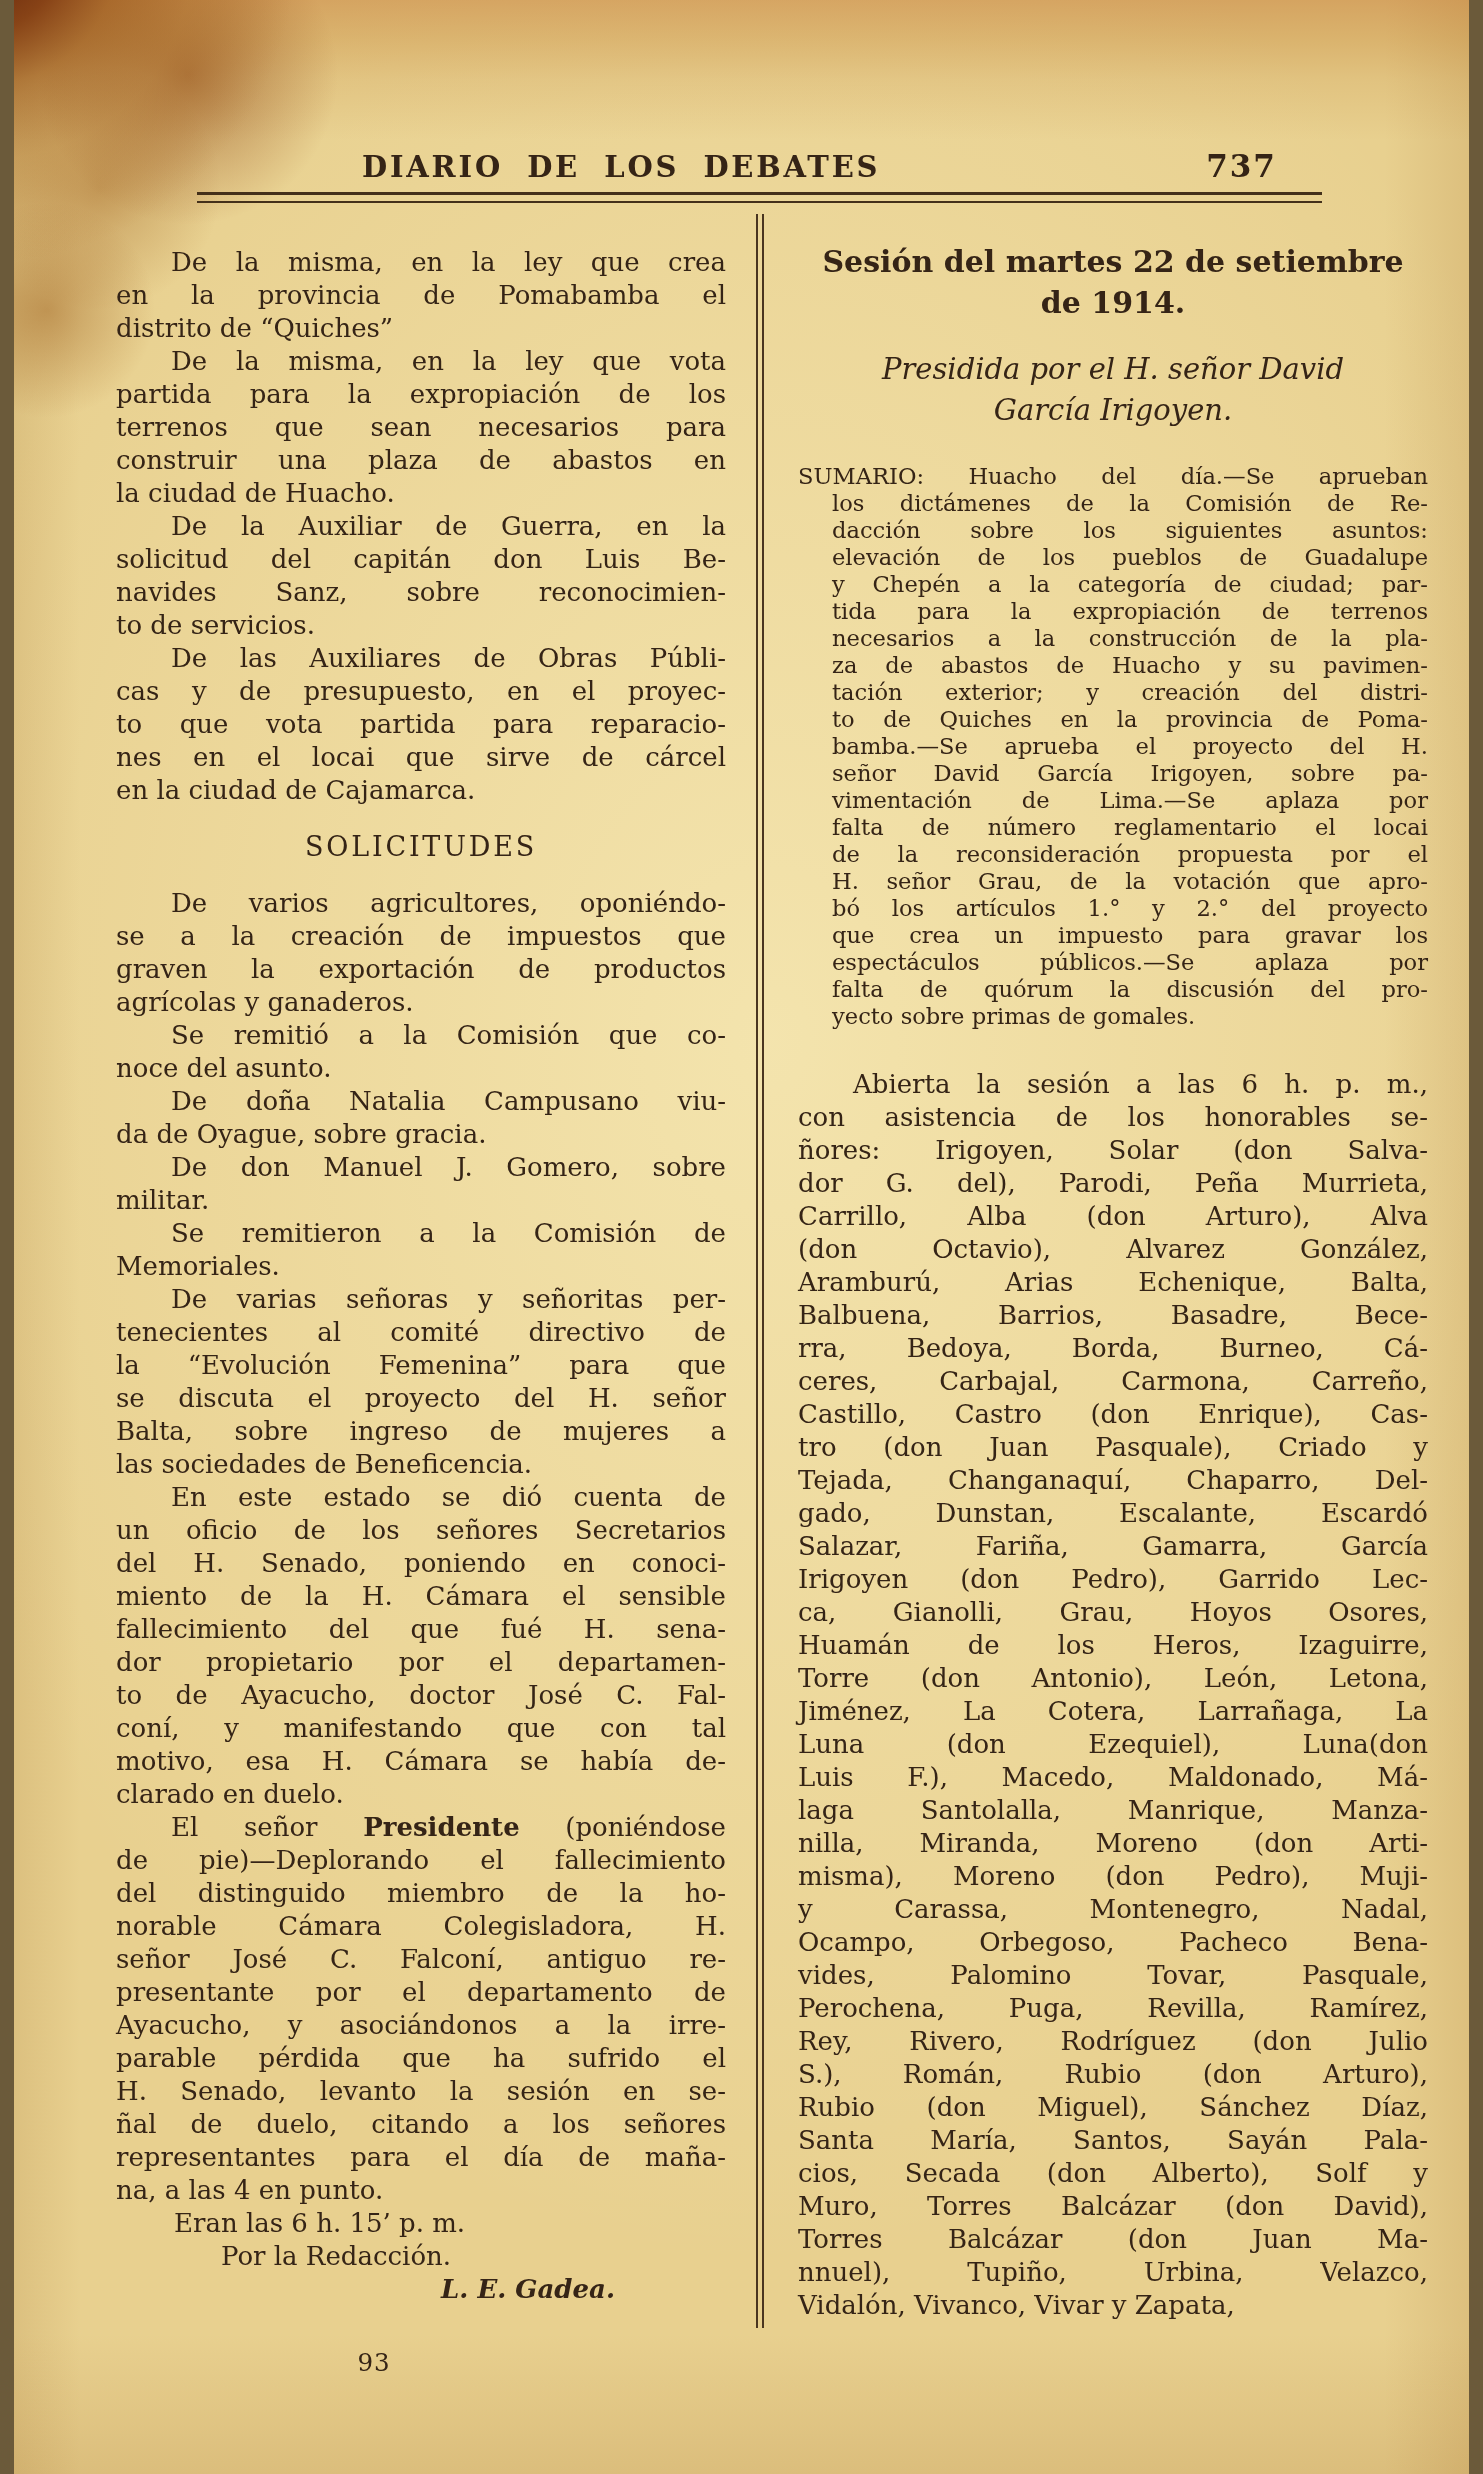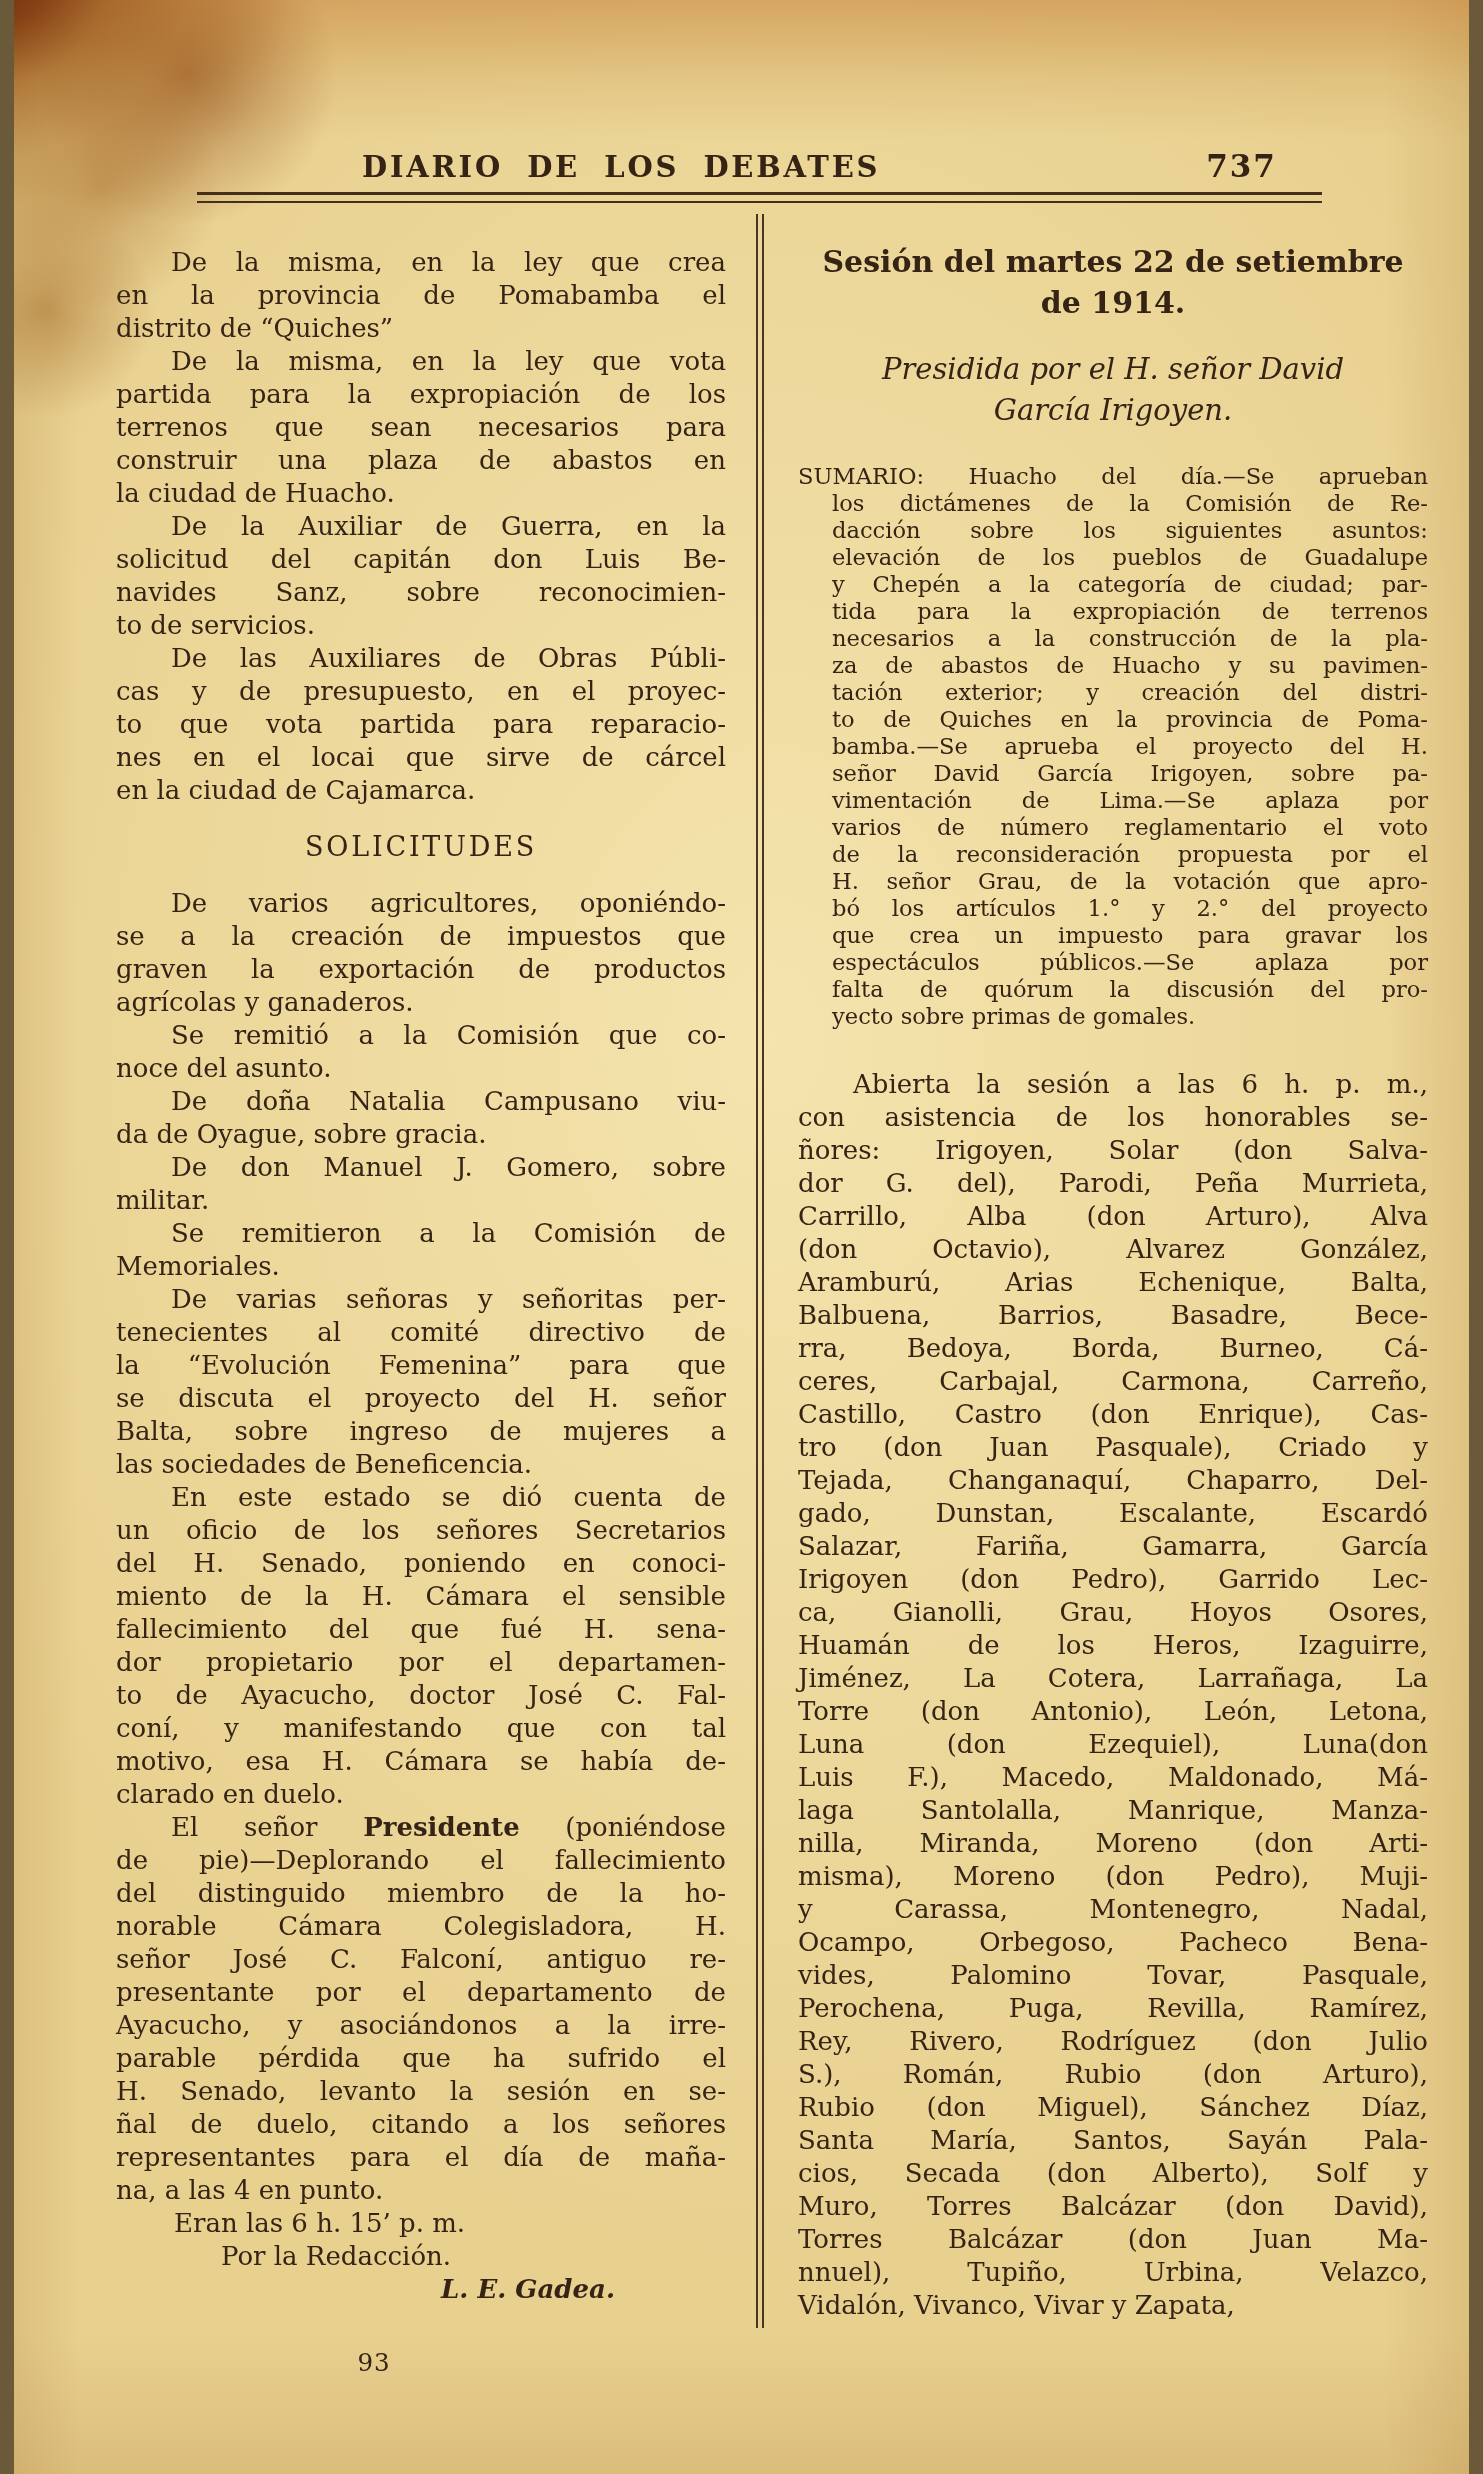--- a/index.html
+++ b/index.html
@@ -197,21 +197,21 @@
         <div class="ln">elevación de los pueblos de Guadalupe</div>
         <div class="ln">y Chepén a la categoría de ciudad; par-</div>
         <div class="ln">tida para la expropiación de terrenos</div>
         <div class="ln">necesarios a la construcción de la pla-</div>
         <div class="ln">za de abastos de Huacho y su pavimen-</div>
         <div class="ln">tación exterior; y creación del distri-</div>
         <div class="ln">to de Quiches en la provincia de Poma-</div>
         <div class="ln">bamba.—Se aprueba el proyecto del H.</div>
         <div class="ln">señor David García Irigoyen, sobre pa-</div>
         <div class="ln">vimentación de Lima.—Se aplaza por</div>
-        <div class="ln">varios de número reglamentario el voto</div>
+        <div class="ln">falta de número reglamentario el locai</div>
         <div class="ln">de la reconsideración propuesta por el</div>
         <div class="ln">H. señor Grau, de la votación que apro-</div>
         <div class="ln">bó los artículos 1.° y 2.° del proyecto</div>
         <div class="ln">que crea un impuesto para gravar los</div>
         <div class="ln">espectáculos públicos.—Se aplaza por</div>
         <div class="ln">falta de quórum la discusión del pro-</div>
         <div class="ln ln-last">yecto sobre primas de gomales.</div>
       </div>
     <div class="attendance">
         <div class="ln ln-first">Abierta la sesión a las 6 h. p. m.,</div>
@@ -225,22 +225,22 @@
         <div class="ln">rra, Bedoya, Borda, Burneo, Cá-</div>
         <div class="ln">ceres, Carbajal, Carmona, Carreño,</div>
         <div class="ln">Castillo, Castro (don Enrique), Cas-</div>
         <div class="ln">tro (don Juan Pasquale), Criado y</div>
         <div class="ln">Tejada, Changanaquí, Chaparro, Del-</div>
         <div class="ln">gado, Dunstan, Escalante, Escardó</div>
         <div class="ln">Salazar, Fariña, Gamarra, García</div>
         <div class="ln">Irigoyen (don Pedro), Garrido Lec-</div>
         <div class="ln">ca, Gianolli, Grau, Hoyos Osores,</div>
         <div class="ln">Huamán de los Heros, Izaguirre,</div>
+        <div class="ln">Torre (don Antonio), León, Letona,</div>
         <div class="ln">Jiménez, La Cotera, Larrañaga, La</div>
-        <div class="ln">Torre (don Antonio), León, Letona,</div>
         <div class="ln">Luna (don Ezequiel), Luna(don</div>
         <div class="ln">Luis F.), Macedo, Maldonado, Má-</div>
         <div class="ln">laga Santolalla, Manrique, Manza-</div>
         <div class="ln">nilla, Miranda, Moreno (don Arti-</div>
         <div class="ln">misma), Moreno (don Pedro), Muji-</div>
         <div class="ln">y Carassa, Montenegro, Nadal,</div>
         <div class="ln">Ocampo, Orbegoso, Pacheco Bena-</div>
         <div class="ln">vides, Palomino Tovar, Pasquale,</div>
         <div class="ln">Perochena, Puga, Revilla, Ramírez,</div>
         <div class="ln">Rey, Rivero, Rodríguez (don Julio</div>

